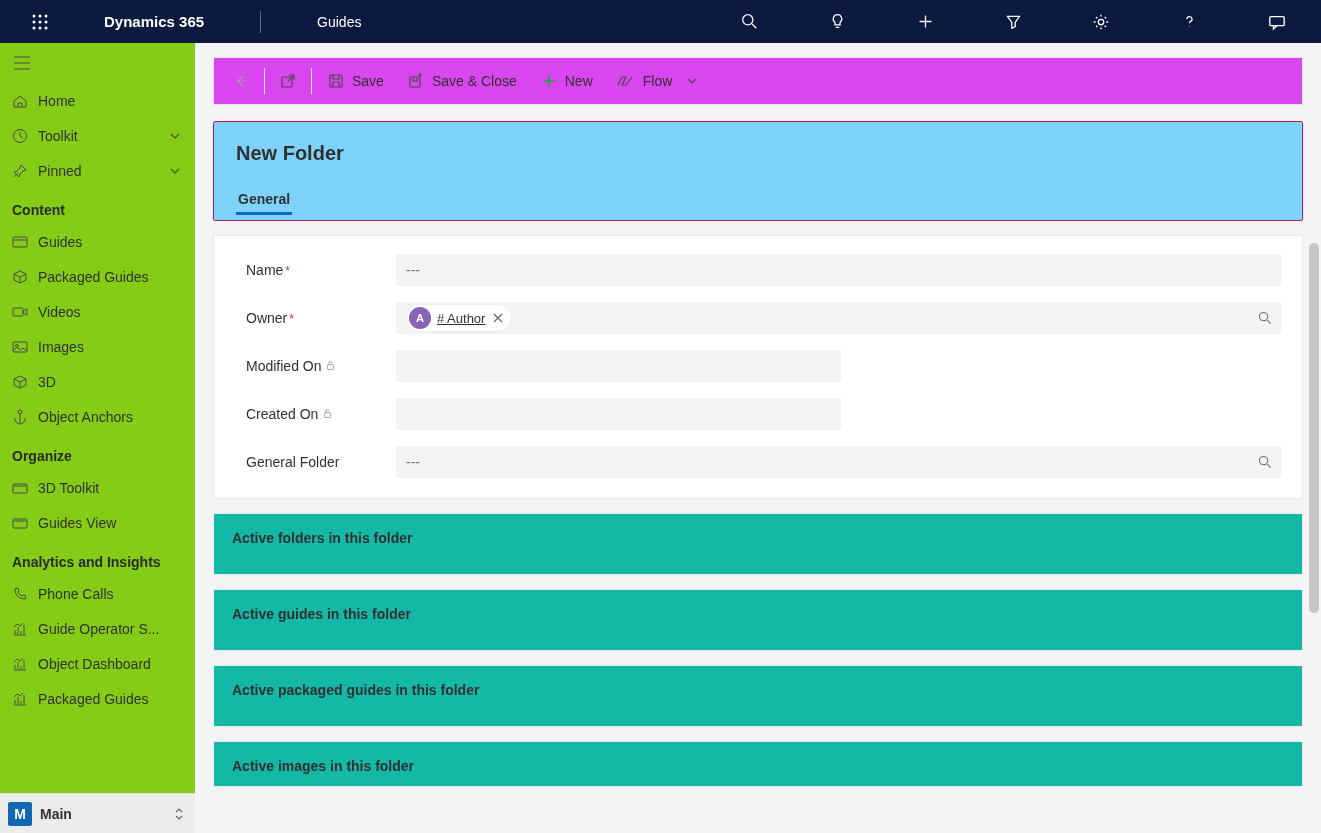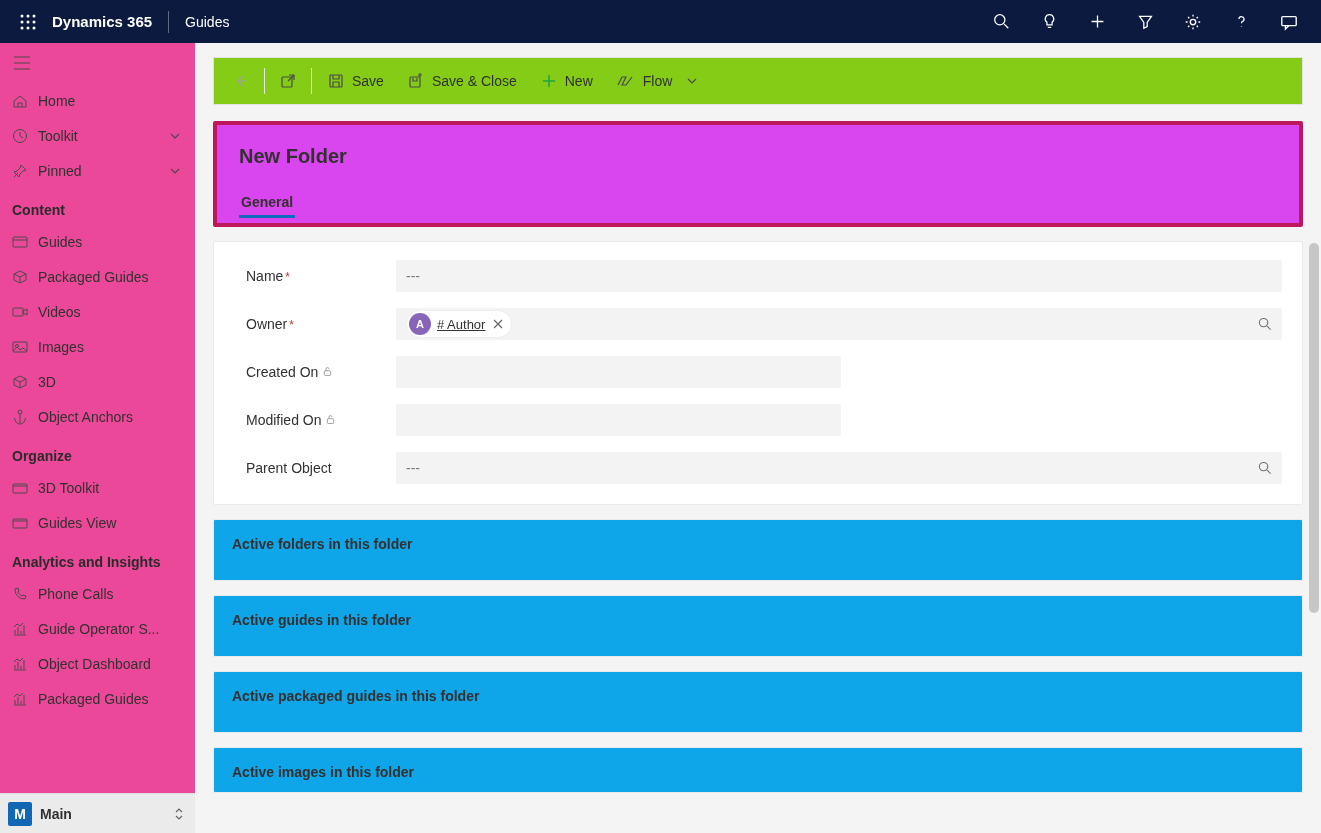--- a/index.html
+++ b/index.html
@@ -15,22 +15,23 @@
     flex-direction: column;
   }
 
   
   .navbar {
     height: 43px;
     background: #0b1a3e;
     color: #fff;
     display: flex;
     align-items: center;
-    padding: 0 8px;
+    padding: 0 20px;
     flex-shrink: 0;
+    gap: 40px;
   }
   .navbar .waffle {
     width: 40px;
     height: 43px;
     display: flex;
     align-items: center;
     justify-content: center;
     cursor: pointer;
   }
   .navbar .brand {
@@ -64,21 +65,21 @@
   
   .body-area {
     flex: 1;
     display: flex;
     min-height: 0;
   }
 
   
   .sidebar {
     width: 195px;
-    background: #ec4899;
+    background: #84cc16;
     display: flex;
     flex-direction: column;
     position: relative;
     overflow: hidden;
   }
   .sidebar-scroll {
     overflow-y: auto;
     flex: 1;
     scrollbar-width: thin;
   }
@@ -179,21 +180,21 @@
     top: 200px;
     bottom: 0;
     right: 2px;
     width: 10px;
     background: #c6c6c6;
     border-radius: 5px;
     height: 370px;
   }
 
   .command-bar {
-    background: #84cc16;
+    background: #d946ef;
     border: 1px solid #e2e2e2;
     height: 48px;
     display: flex;
     align-items: center;
     padding: 0 10px;
     gap: 4px;
   }
   .cmd-btn {
     height: 36px;
     display: flex;
@@ -206,22 +207,22 @@
   }
   .cmd-icon-only { width: 34px; justify-content: center; padding:0; }
   .cmd-sep { width: 1px; height: 26px; background: #e5e5e5; margin: 0 2px; }
   .cmd-btn .icon { color: #4a4a4a; }
   .cmd-btn.new .icon { color: #1aa540; }
   .cmd-btn.disabled .icon { color: #a0a0a0; }
   .cmd-btn.disabled { color: #a0a0a0; cursor: default; }
 
   .form-card {
     margin-top: 16px;
-    background: #d946ef;
-    border: 4px solid #be185d;
+    background: #7dd3fc;
+    border: 1px solid #be185d;
     border-radius: 2px;
   }
   .form-header {
     padding: 20px 22px 4px 22px;
   }
   .form-title {
     font-size: 20px;
     font-weight: 600;
   }
   .form-tabs {
@@ -297,21 +298,21 @@
     width: 22px; height: 22px; border-radius: 50%;
     background: #8764b8; color: #fff;
     display: flex; align-items: center; justify-content: center;
     font-size: 11px; font-weight: 600;
   }
   .owner-name { color: #323130; font-size: 13px; text-decoration: underline; }
   .owner-remove { color: #666; font-size: 12px; margin-left: 2px; cursor: pointer; }
 
   .sub-card {
     margin-top: 14px;
-    background: #0ea5e9;
+    background: #14b8a6;
     border: 1px solid #eaeaea;
     border-radius: 2px;
     padding: 16px 18px 28px 18px;
   }
   .sub-card-title {
     font-weight: 600;
     font-size: 14px;
   }
 
   svg { display: block; }
@@ -637,35 +638,35 @@
           </span>
           <span class="search-right">
               <svg width="14" height="14" viewBox="0 0 20 20" stroke="#6e6e6e" stroke-width="1.5" fill="none">
                 <circle cx="8" cy="8" r="6"></circle>
                 <path d="M13 13 L18 18"></path>
               </svg>
             </span>
         </div>
       </div>
       <div class="form-row">
+        <div class="form-label"><span>Modified On</span><span class="lock"><svg width="11" height="11" viewBox="0 0 14 14" stroke="#888" stroke-width="1" fill="none" style="display:inline">
+                <rect x="3" y="6" width="8" height="6" rx="1"></rect>
+                <path d="M5 6 v-2 a2 2 0 1 1 4 0"></path>
+              </svg></span></div>
+        <div class="form-control half"></div>
+      </div>
+      <div class="form-row">
         <div class="form-label"><span>Created On</span><span class="lock"><svg width="11" height="11" viewBox="0 0 14 14" stroke="#888" stroke-width="1" fill="none" style="display:inline">
                 <rect x="3" y="6" width="8" height="6" rx="1"></rect>
                 <path d="M5 6 v-2 a2 2 0 1 1 4 0"></path>
               </svg></span></div>
         <div class="form-control half"></div>
       </div>
       <div class="form-row">
-        <div class="form-label"><span>Modified On</span><span class="lock"><svg width="11" height="11" viewBox="0 0 14 14" stroke="#888" stroke-width="1" fill="none" style="display:inline">
-                <rect x="3" y="6" width="8" height="6" rx="1"></rect>
-                <path d="M5 6 v-2 a2 2 0 1 1 4 0"></path>
-              </svg></span></div>
-        <div class="form-control half"></div>
-      </div>
-      <div class="form-row">
-        <div class="form-label"><span>Parent Object</span></div>
+        <div class="form-label"><span>General Folder</span></div>
         <div class="form-control">
           <span>---</span>
           <span class="search-right">
               <svg width="14" height="14" viewBox="0 0 20 20" stroke="#6e6e6e" stroke-width="1.5" fill="none">
                 <circle cx="8" cy="8" r="6"></circle>
                 <path d="M13 13 L18 18"></path>
               </svg>
             </span>
         </div>
       </div>

